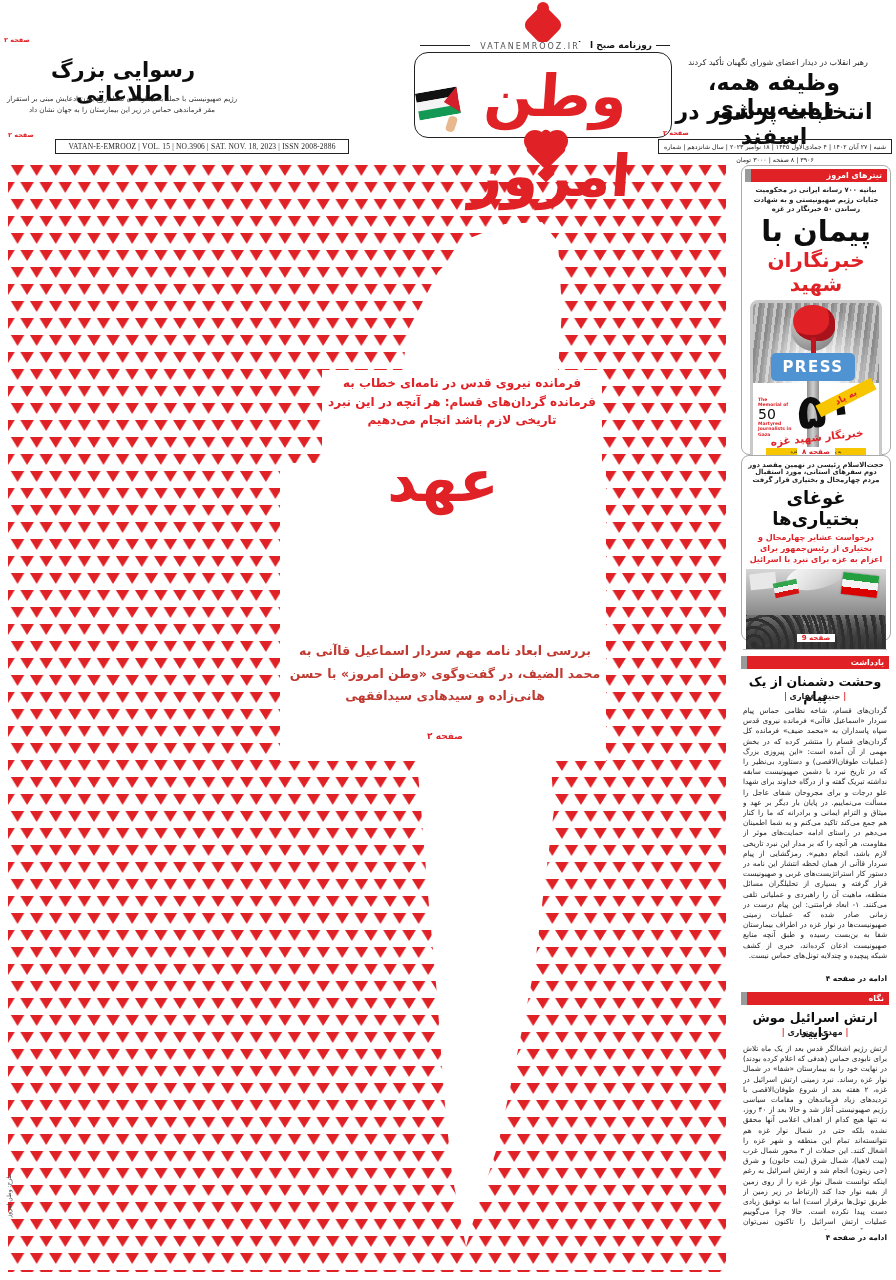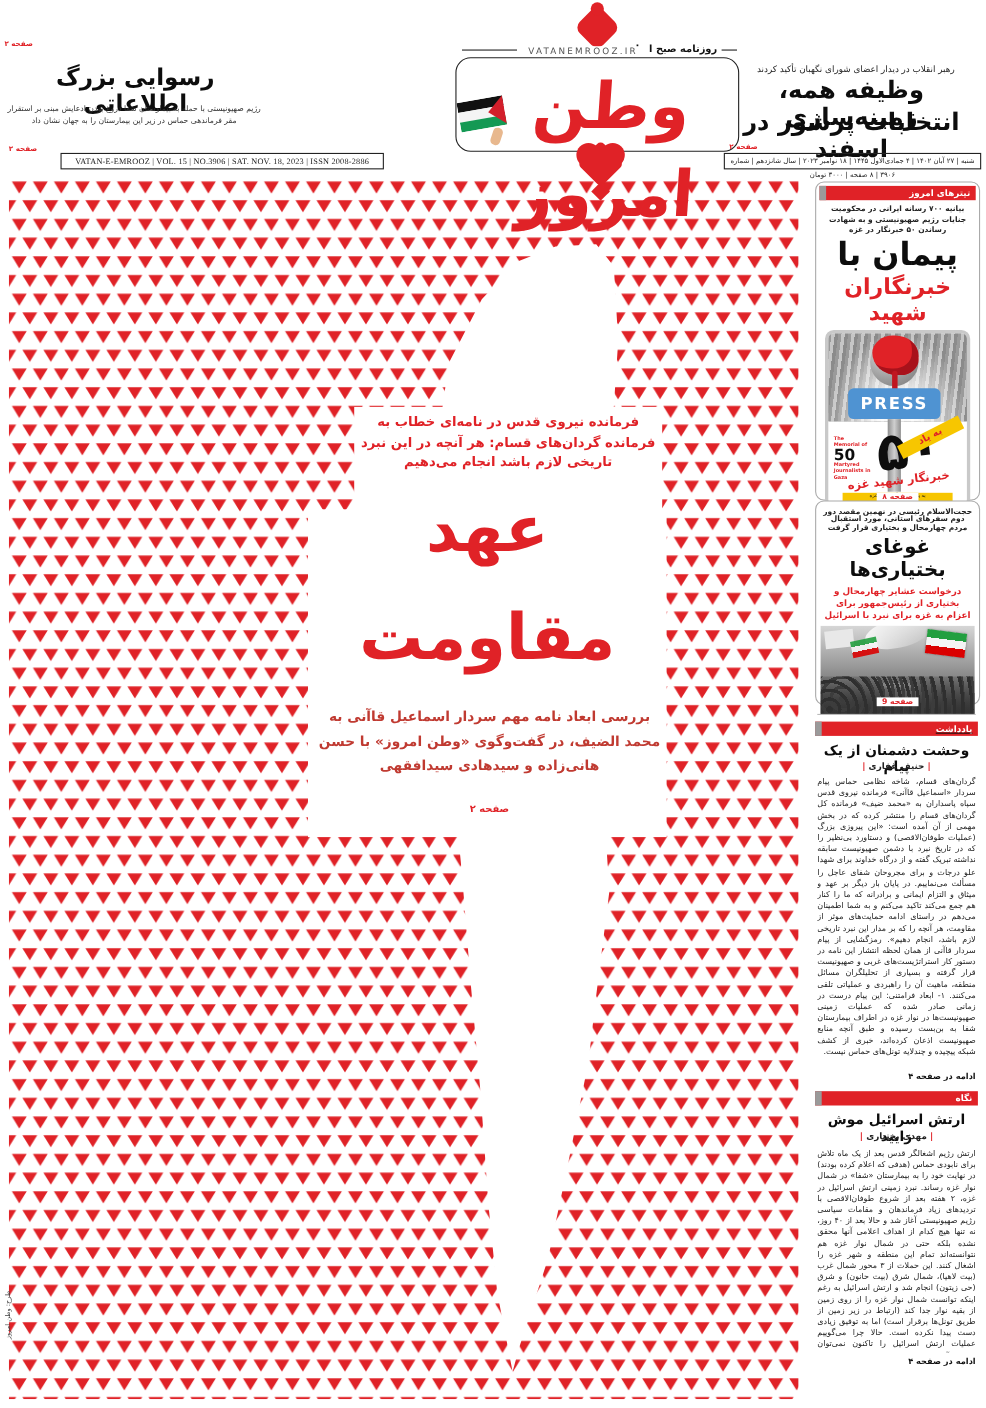--- a/index.html
+++ b/index.html
@@ -119,21 +119,21 @@
   .poster .press{position:absolute;left:18px;top:50px;width:84px;height:28px;background:var(--press-blue);
       border-radius:5px;color:#fff;font-weight:900;font-size:15px;letter-spacing:1.5px;
       text-align:center;line-height:28px;font-family:"DejaVu Sans",sans-serif;}
   .poster .num{position:absolute;left:38px;top:80px;width:70px;font-size:48px;font-weight:900;
       color:#0d0d0d;transform:rotate(-7deg);text-align:center;line-height:52px;}
   .poster .ribbon{position:absolute;left:62px;top:88px;width:62px;height:13px;
       background:var(--ribbon-yellow);transform:rotate(-27deg);color:var(--accent);
       font-size:9px;font-weight:900;text-align:center;line-height:13px;}
   .poster .enblock{position:absolute;left:5px;top:94px;width:34px;direction:ltr;text-align:left;}
   .poster .en1{font-size:4.5px;color:var(--accent);font-weight:bold;}
-  .poster .en2{font-size:14px;font-weight:700;color:#0d0d0d;line-height:14px;}
+  .poster .en2{font-size:14px;font-weight:400;color:#0d0d0d;line-height:14px;}
   .poster .en3{font-size:4.5px;color:var(--accent);font-weight:bold;line-height:5.5px;}
   .poster .fa-title{position:absolute;left:12px;top:128px;width:104px;font-size:10.5px;font-weight:900;
       color:var(--accent);transform:rotate(-6deg);text-align:center;}
   .poster .strip{position:absolute;left:13px;bottom:3px;width:100px;height:8px;
       background:var(--ribbon-yellow);font-size:4.5px;color:#111;text-align:center;line-height:8px;}
   
   .photo{position:relative;width:140px;height:80px;margin:4px auto 0 auto;overflow:hidden;
       background:linear-gradient(#d6d6d6,#9a9a9a 45%,#6f6f6f 75%,#4a4a4a);}
   .photo .crowd{position:absolute;left:0;bottom:0;width:100%;height:34px;
       background:
@@ -200,21 +200,20 @@
   </defs>
   <rect width="718" height="1109" fill="url(#triPat)"></rect>
   <polygon fill="#ffffff" points="462,75 497,61 534,59 550,79 554,147 548,237 554,307 546,417 550,487 542,587 546,647 534,742 527,802 507,902 490,982 464,1062 458,1084 444,1012 436,932 429,832 420,732 412,632 402,527 392,417 386,317 390,237 400,167 430,109"></polygon>
   <rect fill="#ffffff" x="314" y="207" width="280" height="100"></rect>
   <rect fill="#ffffff" x="272" y="300" width="326" height="298"></rect>
 </svg>
 
 <div class="abs ctr feat-note">فرمانده نیروی قدس در نامه‌ای خطاب به فرمانده گردان‌های قسام: هر آنچه در این نبرد تاریخی لازم باشد انجام می‌دهیم</div>
 <div class="abs ctr feat-head">
   <div>عهد</div>
-  <div>مقاومت</div>
 </div>
 <div class="abs ctr feat-deck">بررسی ابعاد نامه مهم سردار اسماعیل قاآنی به محمد الضیف، در گفت‌وگوی «وطن امروز» با حسن هانی‌زاده و سیدهادی سیدافقهی</div>
 <div class="abs ctr feat-tag">صفحه ۲</div>
 <div class="abs credit">طرح: وطن امروز</div>
 
 <div class="abs col">
 
   <div class="frame ctr" style="top:0;height:288px;">
     <div class="redbar">
       <span class="sq"></span>
@@ -259,21 +258,21 @@
       <div class="truck"></div>
       <div class="crowd"></div>
     </div>
     <div class="tag-on-border">
       <span>صفحه 9</span>
     </div>
   </div>
 
   <div class="divider" style="top:484px;"></div>
 
-  <div class="sec-bar" style="top:491px;text-decoration:underline;">
+  <div class="sec-bar" style="top:491px;">
     <span class="sq"></span>
     <span class="t">یادداشت</span>
   </div>
   <div class="sec-title" style="top:509px;">وحشت دشمنان از یک پیام</div>
   <div class="author" style="top:527px;">
     <b>|</b>
     <span>حنیف غفاری</span>
     <b>|</b>
   </div>
   <div class="body-txt" style="top:541px;height:266px;">گردان‌های قسام، شاخه نظامی حماس پیام سردار «اسماعیل قاآنی» فرمانده نیروی قدس سپاه پاسداران به «محمد ضیف» فرمانده کل گردان‌های قسام را منتشر کرده که در بخش مهمی از آن آمده است: «این پیروزی بزرگ (عملیات طوفان‌الاقصی) و دستاورد بی‌نظیر را که در تاریخ نبرد با دشمن صهیونیست سابقه نداشته تبریک گفته و از درگاه خداوند برای شهدا علو درجات و برای مجروحان شفای عاجل را مسألت می‌نماییم. در پایان بار دیگر بر عهد و میثاق و التزام ایمانی و برادرانه که ما را کنار هم جمع می‌کند تاکید می‌کنم و به شما اطمینان می‌دهم در راستای ادامه حمایت‌های موثر از مقاومت، هر آنچه را که بر مدار این نبرد تاریخی لازم باشد، انجام دهیم». رمزگشایی از پیام سردار قاآنی از همان لحظه انتشار این نامه در دستور کار استراتژیست‌های غربی و صهیونیست قرار گرفته و بسیاری از تحلیلگران مسائل منطقه، ماهیت آن را راهبردی و عملیاتی تلقی می‌کنند. ۱- ابعاد فرامتنی: این پیام درست در زمانی صادر شده که عملیات زمینی صهیونیست‌ها در نوار غزه در اطراف بیمارستان شفا به بن‌بست رسیده و طبق آنچه منابع صهیونیست اذعان کرده‌اند، خبری از کشف شبکه پیچیده و چندلایه تونل‌های حماس نیست.</div>

